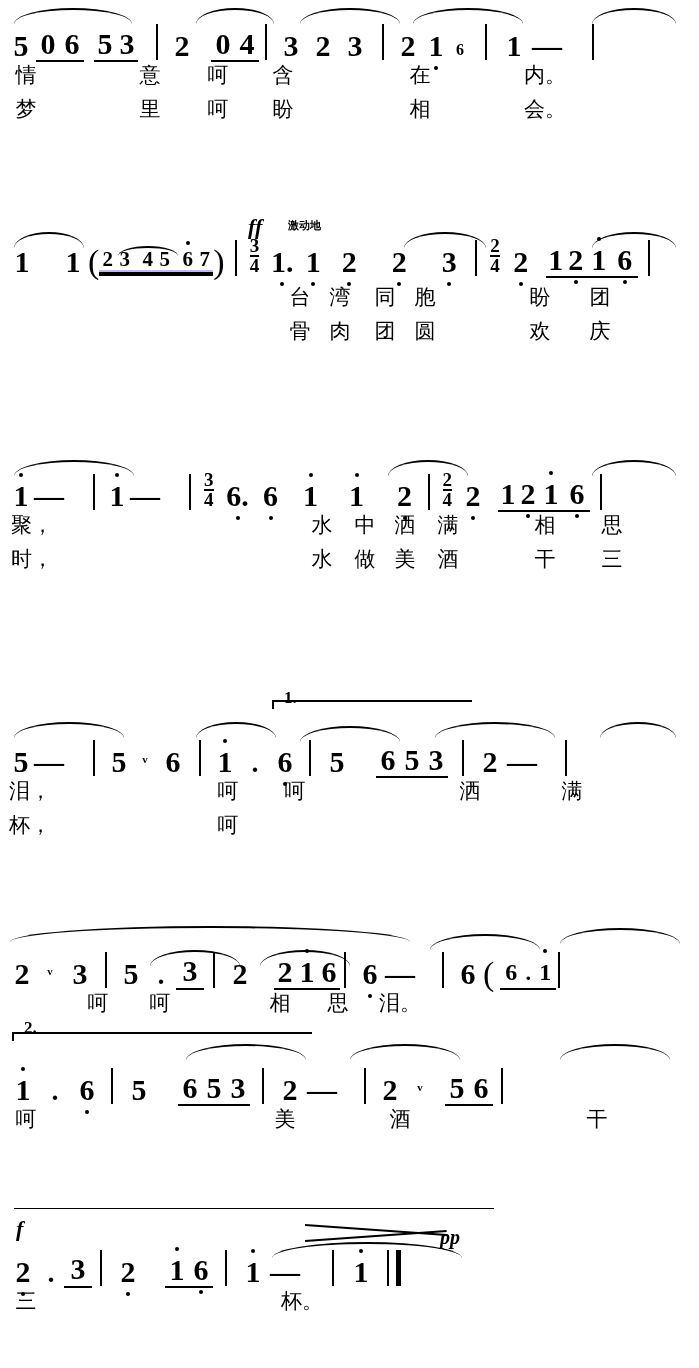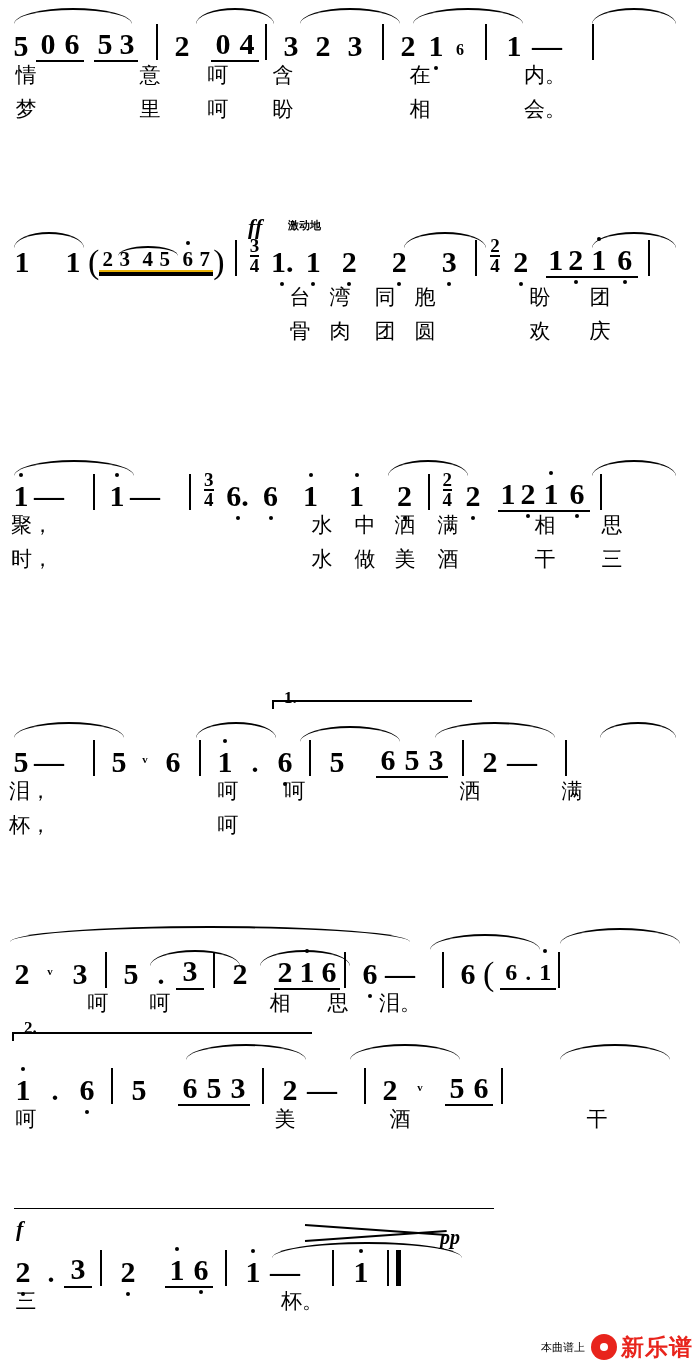--- a/index.html
+++ b/index.html
@@ -90,21 +90,21 @@
     background: #000;
   }
   
   .u1 { border-bottom: 2px solid #000; padding-bottom: 1px; }
   .grp {
     display: inline-block;
     position: relative;
     vertical-align: bottom;
   }
   .grp.beam1 { border-bottom: 2px solid #000; }
-  .grp.beam2 { border-bottom: 2px solid #eab308; box-shadow: 0 4px 0 0 #000; }
+  .grp.beam2 { border-bottom: 2px solid #c4b5fd; box-shadow: 0 4px 0 0 #000; }
   .aug {
     display: inline-block;
     width: 10px;
     text-align: center;
     font-size: 28px;
     font-weight: bold;
     line-height: 30px;
   }
   
   .timesig {
@@ -567,19 +567,14 @@
       <span class="cell num dotup" style="width:36px;">1</span>
       <span class="endbar"></span>
     </div>
 
     <div class="lyrics">
       <span class="lyr" style="left:26px;">三</span>
       <span class="lyr" style="left:302px;">杯。</span>
     </div>
   </div>
 
-  <div class="footer">
-    <span class="small">本曲谱上</span>
-    <span class="disc"></span>
-    <span class="brand">新乐谱</span>
-  </div>
 
 </div>
 
 </body></html>

